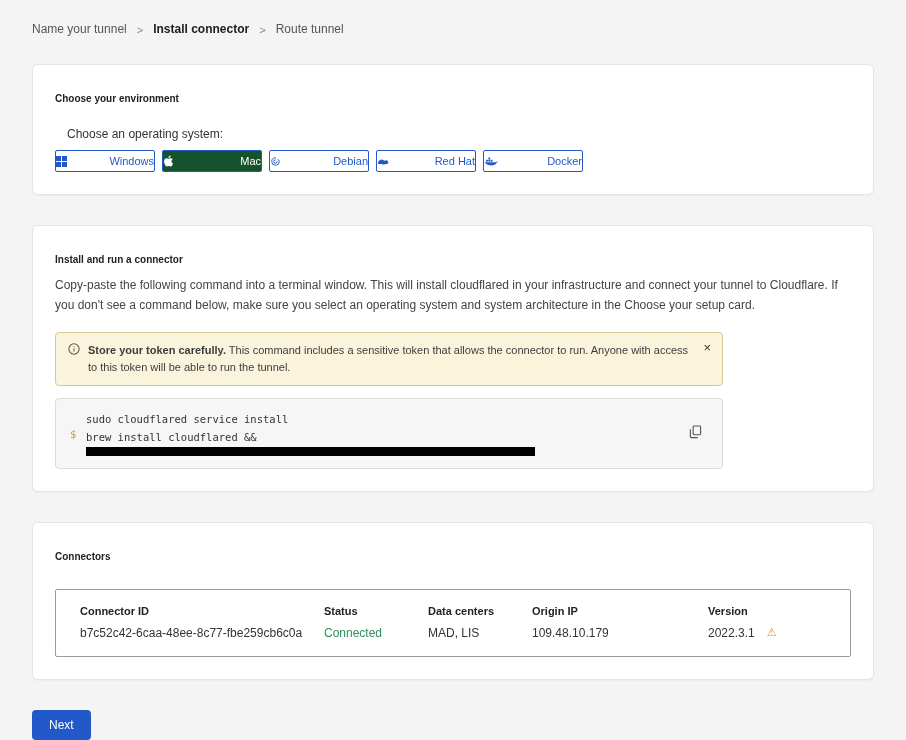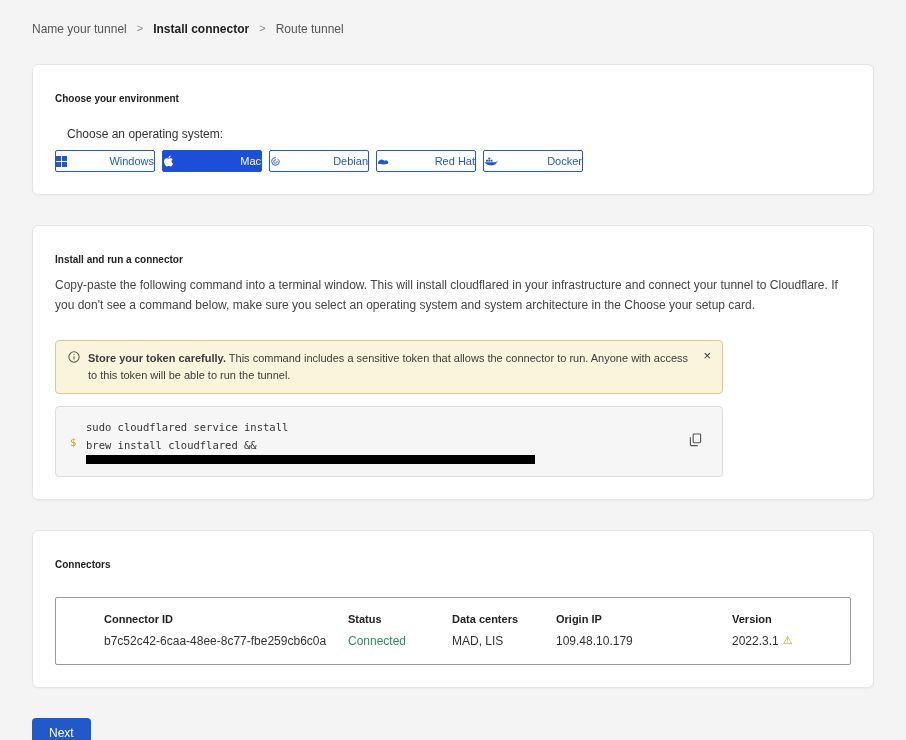--- a/index.html
+++ b/index.html
@@ -6,21 +6,21 @@
   html,body { overflow:hidden; }
   body {
     width:906px; height:740px;
     background:#f4f4f5;
     font-family:"Liberation Sans", sans-serif;
     color:#333;
   }
   .page { padding:22px 32px 0; }
 
   
-  .breadcrumb { display:flex; align-items:flex-start; gap:10px; font-size:12px; color:#555; margin-bottom:28px; }
+  .breadcrumb { display:flex; align-items:flex-end; gap:10px; font-size:12px; color:#555; margin-bottom:28px; }
   .crumb { cursor:pointer; }
   .crumb.active { font-weight:bold; color:#1d1d1d; }
   .sep { color:#888; font-size:11px; }
 
   
   .card {
     background:#fff;
     border:1px solid #e5e5e5;
     border-radius:6px;
     box-shadow:0 1px 2px rgba(0,0,0,0.04);
@@ -31,28 +31,28 @@
 
   
   .os-label { font-size:12px; color:#333; margin:20px 12px 9px; }
   .os-buttons { display:flex; gap:7px; }
   .os-btn {
     width:100px; height:22px;
     display:inline-flex; align-items:center; justify-content:space-between; gap:6px;
     background:#fff; border:1px solid #2358c8; border-radius:2px;
     color:#2358c8; font-size:11px; font-family:inherit; cursor:pointer;
   }
-  .os-btn.selected { background:#1d4ed8; color:#fff; }
+  .os-btn.selected { background:#14532d; color:#fff; }
   .os-btn svg { display:block; }
 
   
   .install-desc { font-size:12px; line-height:1.65; color:#444; margin-top:8px; max-width:796px; }
 
   .warning {
-    width:668px; margin-top:24px;
+    width:668px; margin-top:16px;
     background:#fbf4dd; border:1px solid #d8c990; border-radius:4px;
     padding:9px 34px 9px 12px;
     display:flex; gap:8px; align-items:flex-start;
     font-size:11px; line-height:1.55; color:#3c3c3c;
     position:relative;
   }
   .warning .close-btn {
     position:absolute; right:11px; top:8px;
     font-size:13px; line-height:13px; color:#333;
     background:none; border:none; cursor:pointer; font-family:inherit;
@@ -75,27 +75,27 @@
   .redact-bar.second { width:449px; margin-top:1px; }
   .copy-btn {
     position:absolute; right:20px; top:26px;
     background:none; border:none; cursor:pointer; padding:0;
   }
 
   
   .connectors-table {
     margin-top:24px;
     border:1px solid #9a9a9a; border-radius:2px;
-    padding:15px 10px 16px 48px;
+    padding:15px 10px 16px 24px;
   }
   .t-row { display:grid; grid-template-columns:244px 104px 104px 176px 1fr; align-items:center; }
   .t-head { font-size:11px; font-weight:bold; color:#222; margin-bottom:9px; }
   .t-data { font-size:12px; color:#333; }
   .status-connected { color:#2f8f5b; }
-  .version-cell { display:flex; align-items:flex-start; gap:4px; }
+  .version-cell { display:flex; align-items:flex-start; gap:12px; }
   .warn-glyph { color:#d99a00; font-size:11px; }
 
   
   .next-btn {
     margin:0; display:inline-block;
     background:#2358c8; color:#fff;
     border:none; border-radius:4px;
     font-size:12px; font-family:inherit;
     padding:8px 17px; cursor:pointer;
   }

